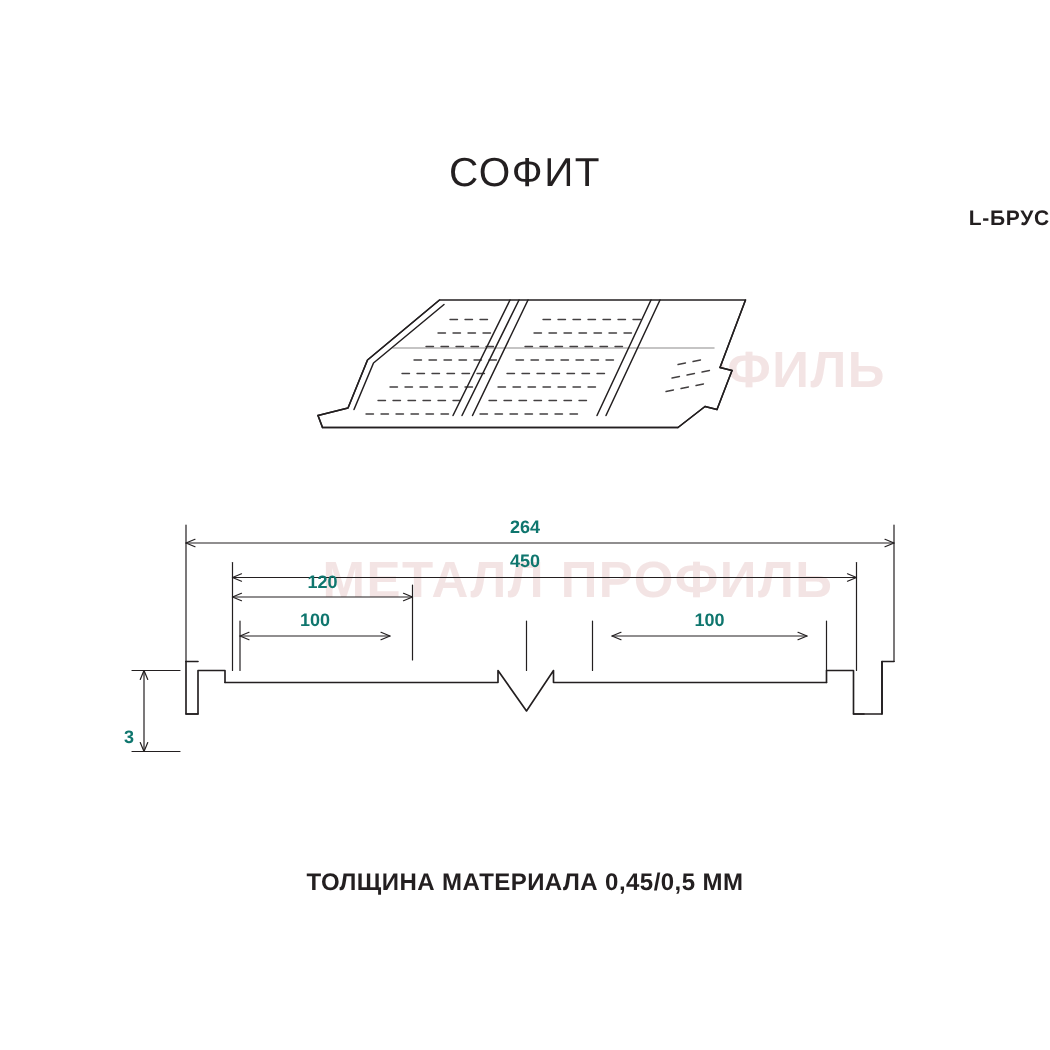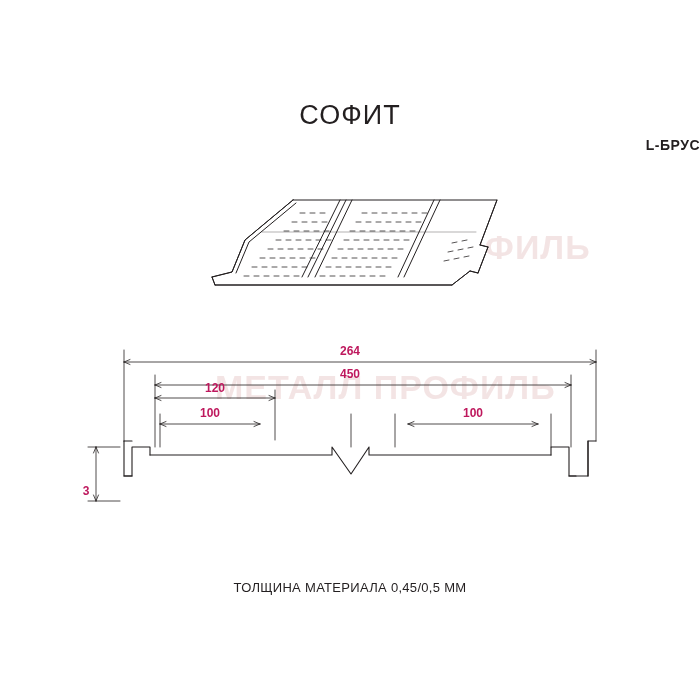--- a/index.html
+++ b/index.html
@@ -42,22 +42,22 @@
     font-weight: bold;
     letter-spacing: 0.5px;
     color: #231f20;
   }
   .footnote {
     position: absolute;
     top: 580px;
     left: 0;
     width: 700px;
     text-align: center;
-    font-size: 13px;
-    font-weight: normal;
+    font-size: 16px;
+    font-weight: bold;
     letter-spacing: 0.3px;
     color: #231f20;
   }
   .drawing {
     position: absolute;
     left: 0;
     top: 0;
     width: 700px;
     height: 700px;
   }
@@ -86,21 +86,21 @@
   .wm2 {
     left: 215px;
     top: 368px;
     font-size: 34px;
     letter-spacing: 1px;
   }
   .dim-label {
     position: absolute;
     font-size: 12px;
     font-weight: bold;
-    color: #be185d;
+    color: #0f766e;
     text-align: center;
   }
 </style>
 </head>
 <body>
 
 <div class="page">
 
   <div class="watermark">
     <div class="wm-text wm1">МЕТАЛЛ ПРОФИЛЬ</div>

